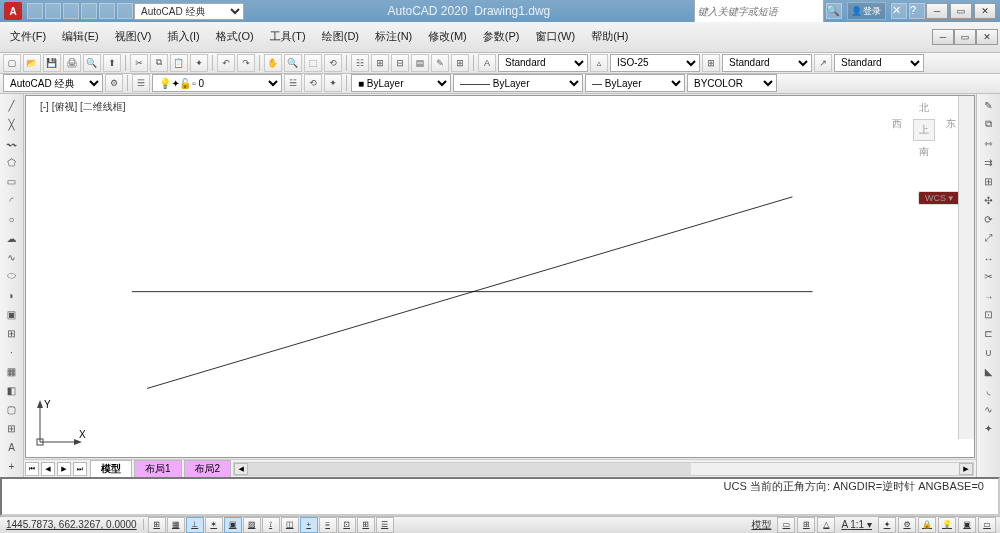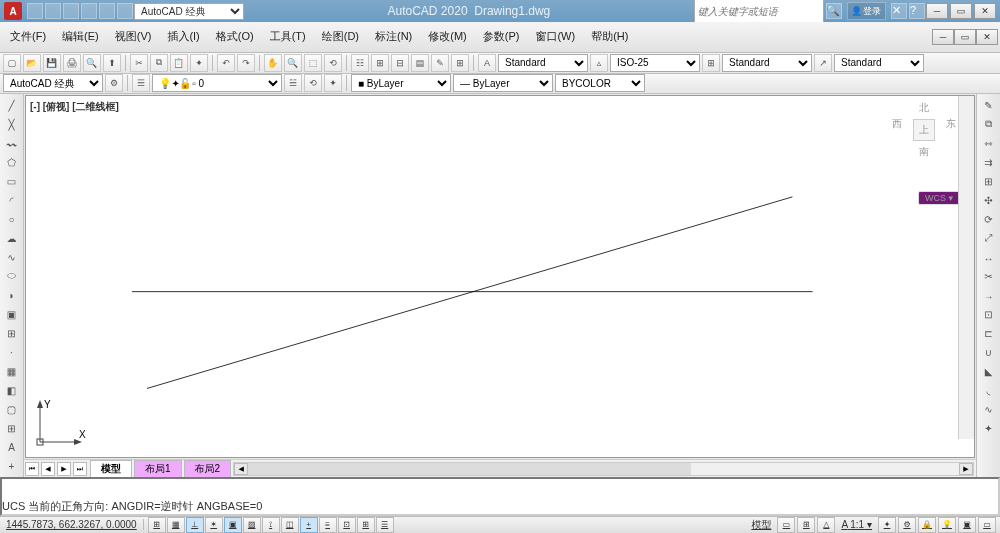--- a/index.html
+++ b/index.html
@@ -30,42 +30,42 @@
 .flex1 { flex: 1; }
 
 
 .main-area { flex: 1; display: flex; position: relative; }
 .left-toolbar, .right-toolbar { width: 24px; background: linear-gradient(90deg,#f4f4f4,#e4e4e4); border-right: 1px solid #c0c0c0; display: flex; flex-direction: column; align-items: center; padding: 2px 0; gap: 1px; }
 .right-toolbar { border-left: 1px solid #c0c0c0; border-right: none; }
 .vbtn { width: 18px; height: 18px; border: 1px solid transparent; display: flex; align-items: center; justify-content: center; font-size: 10px; color: #555; }
 
 .canvas-zone { flex: 1; display: flex; flex-direction: column; }
 .canvas-wrap { flex: 1; position: relative; background: #fff; border: 1px solid #999; margin: 1px; }
-.canvas-label { position: absolute; top: 4px; left: 4px; font-size: 10px; color: #333; font-weight: bold; }
+.canvas-label { position: absolute; top: 4px; left: 14px; font-size: 10px; color: #333; font-weight: normal; }
 .drawing { position: absolute; inset: 0; }
 .viewcube { position: absolute; top: 5px; right: 10px; width: 80px; font-size: 10px; color: #999; text-align: center; }
 .viewcube-box { width: 22px; height: 22px; border: 1px solid #ccc; background: #f4f4f4; margin: 2px auto; display: flex; align-items: center; justify-content: center; }
 .viewcube-row { display: flex; justify-content: space-between; padding: 2px 8px; }
-.wcs-badge { position: absolute; top: 95px; right: 14px; background: #701a75; color: #999; font-size: 9px; padding: 1px 6px; border: 1px solid #ddd; border-radius: 2px; }
+.wcs-badge { position: absolute; top: 95px; right: 14px; background: #7f1d1d; color: #999; font-size: 9px; padding: 1px 6px; border: 1px solid #ddd; border-radius: 2px; }
 .ucs-icon { position: absolute; bottom: 6px; left: 6px; }
 .scroll-right-inner { position: absolute; right: 0; top: 0; width: 16px; bottom: 18px; }
 
 
 .model-tabs { height: 18px; background: #f0f0f0; display: flex; align-items: center; border-top: 1px solid #ccc; }
 .mtab-nav { display: flex; }
 .mtab-nav-btn { width: 14px; height: 14px; border: 1px solid #bbb; background: #fff; font-size: 7px; display: flex; align-items: center; justify-content: center; margin: 0 1px; }
 .mtab { padding: 1px 10px; border: 1px solid #bbb; border-bottom: none; background: #fff; font-size: 10px; margin-left: 2px; }
 .mtab.active { background: #fff; font-weight: bold; }
 .mtab.inactive { background: #f0abfc; }
 .hscroll { flex: 1; height: 14px; background: #f0f0f0; border: 1px solid #ccc; margin: 0 2px; position: relative; }
 .hscroll-thumb { position: absolute; left: 0; width: 60%; top: 0; bottom: 0; background: #dcdcdc; }
 .hscroll-btn { position: absolute; width: 14px; top: 0; bottom: 0; background: #e8e8e8; border: 1px solid #bbb; font-size: 7px; display: flex; align-items: center; justify-content: center; }
 
 
-.command-window { height: 44px; background: #fff; border: 2px inset #ccc; font-family: Consolas, monospace; font-size: 11px; color: #333; padding: 1px 0; overflow: hidden; display: flex; flex-direction: column; justify-content: flex-end; }
+.command-window { height: 44px; background: #fff; border: 2px inset #ccc; font-family: Consolas, monospace; font-size: 11px; color: #333; padding: 1px 14px; overflow: hidden; display: flex; flex-direction: row; justify-content: flex-end; }
 .command-window .line { line-height: 13px; white-space: nowrap; }
 
 
 .statusbar { height: 20px; background: linear-gradient(#f4f4f4,#dedede); border-top: 1px solid #bbb; display: flex; align-items: center; font-size: 10px; color: #333; text-decoration: underline; }
 .status-coords { padding: 0 6px; border-right: 1px solid #bbb; }
 .status-btns { display: flex; gap: 1px; margin-left: 4px; }
 .sbtn { width: 18px; height: 16px; border: 1px solid #bbb; background: linear-gradient(#fafafa,#e6e6e6); display: flex; align-items: center; justify-content: center; font-size: 8px; }
 .sbtn.on { background: #cce4f7; border-color: #7aafda; }
 .status-right { margin-left: auto; display: flex; align-items: center; gap: 2px; padding-right: 4px; }
 .stext { padding: 0 4px; font-size: 10px; }
@@ -162,20 +162,21 @@
   <select class="tselect w100"><option>AutoCAD 经典</option></select>
   <div class="tbtn">⚙</div>
   <div class="tsep"></div>
   <div class="tbtn">☰</div>
   <select class="tselect w130"><option>💡✦🔓▫ <span>0</span></option></select>
   <div class="tbtn">☱</div>
   <div class="tbtn">⟲</div>
   <div class="tbtn">✦</div>
   <div class="tsep"></div>
   <select class="tselect w100"><option>■ <span>ByLayer</span></option></select>
+  <select class="tselect w130"><option>——— <span>ByLayer</span></option></select>
   <select class="tselect w100"><option>— <span>ByLayer</span></option></select>
   <select class="tselect w90"><option>BYCOLOR</option></select>
 </div>
 
 <div class="main-area">
   <div class="left-toolbar">
     <div class="vbtn">╱</div>
     <div class="vbtn">╳</div>
     <div class="vbtn">〰</div>
     <div class="vbtn">⬠</div>

